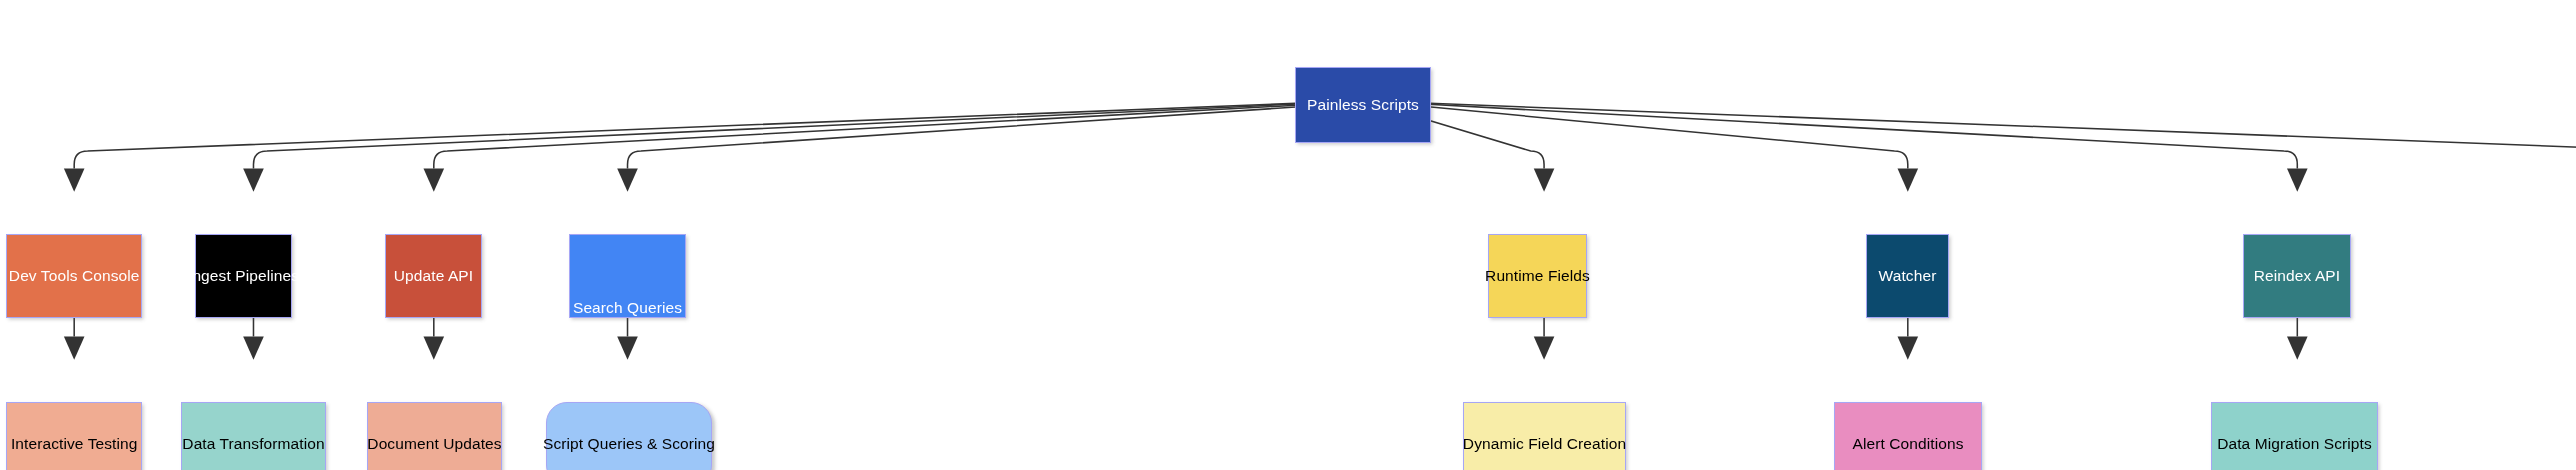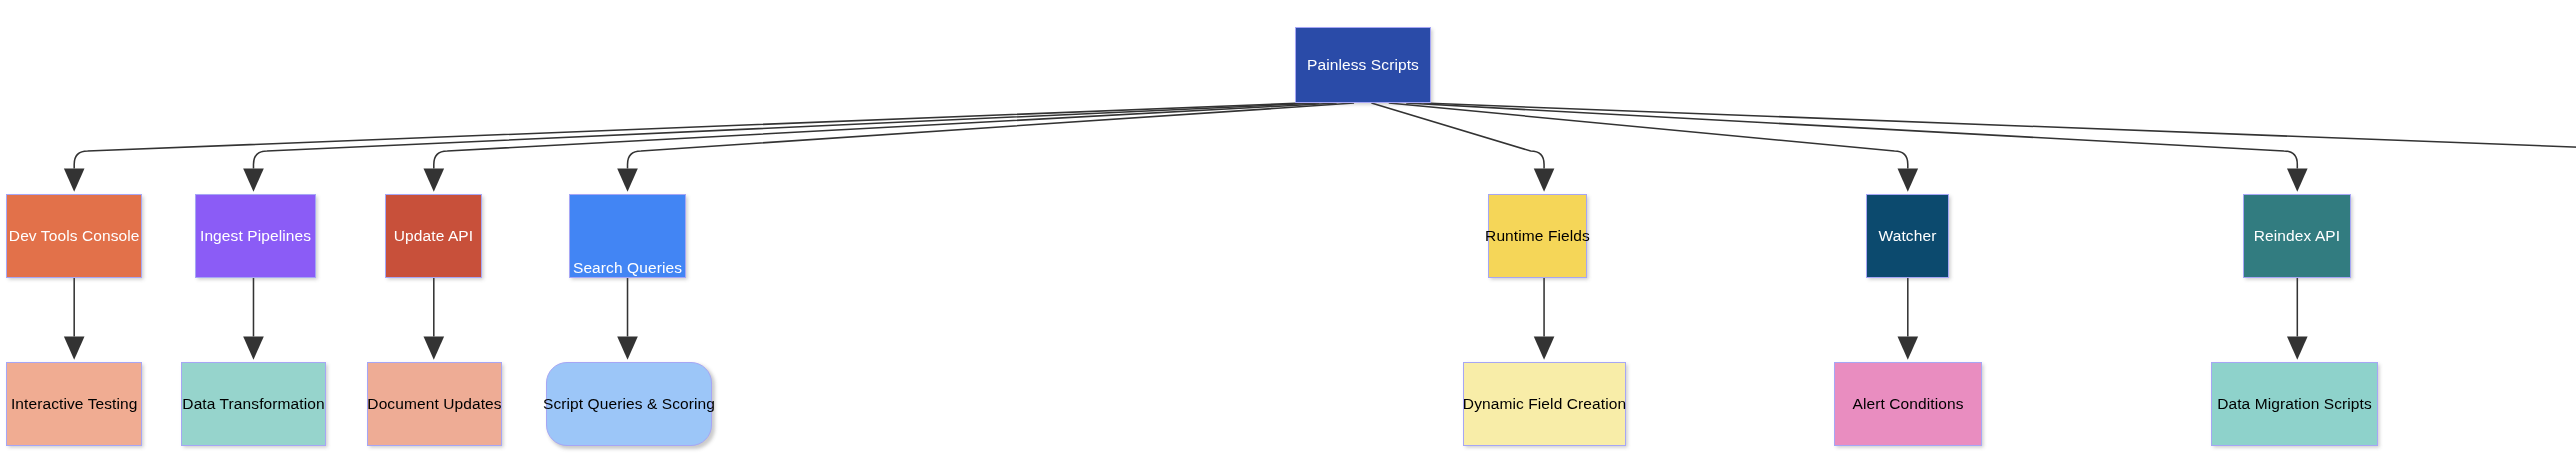--- a/index.html
+++ b/index.html
@@ -35,20 +35,21 @@
     display: flex;
     align-items: center;
     justify-content: center;
     text-align: center;
     box-shadow: 2.1px 2.1px 3.6px rgba(80,80,80,0.30);
     font-size: 15.5px;
     line-height: 1.15;
     letter-spacing: 0.1px;
     white-space: nowrap;
     padding: 0 5.2px;
+    margin-top: 40px;
   }
   .node.root { font-size: 15.5px; }
   .node-label {
     display: block;
   }
 </style>
 </head>
 <body>
 
 <div id="diagram">
@@ -121,21 +122,21 @@
   <div id="nodes">
       <div class="node root" style="left: 1295px; top: 27px; width: 136px; height: 76px; background: rgb(42, 75, 168); color: rgb(255, 255, 255);">
         <span class="node-label">Painless Scripts</span>
       </div>
       <div class="node" style="left: 6.2px; top: 194px; width: 136px; height: 84px; background: rgb(226, 113, 74); color: rgb(255, 255, 255);">
         <span class="node-label">Dev Tools Console</span>
       </div>
       <div class="node" style="left: 6.2px; top: 362px; width: 136px; height: 84px; background: rgb(240, 172, 146); color: rgb(0, 0, 0);">
         <span class="node-label">Interactive Testing</span>
       </div>
-      <div class="node" style="left: 195px; top: 194px; width: 121px; height: 84px; background: #8b5cf6; color: rgb(255, 255, 255);">
+      <div class="node" style="left: 195px; top: 194px; width: 97px; height: 84px; background: #000000; color: rgb(255, 255, 255);">
         <span class="node-label">Ingest Pipelines</span>
       </div>
       <div class="node" style="left: 181px; top: 362px; width: 145px; height: 84px; background: rgb(150, 212, 204); color: rgb(0, 0, 0);">
         <span class="node-label">Data Transformation</span>
       </div>
       <div class="node" style="left: 385px; top: 194px; width: 97px; height: 84px; background: rgb(200, 80, 58); color: rgb(255, 255, 255);">
         <span class="node-label">Update API</span>
       </div>
       <div class="node" style="left: 367px; top: 362px; width: 135px; height: 84px; background: rgb(238, 172, 149); color: rgb(0, 0, 0);">
         <span class="node-label">Document Updates</span>

